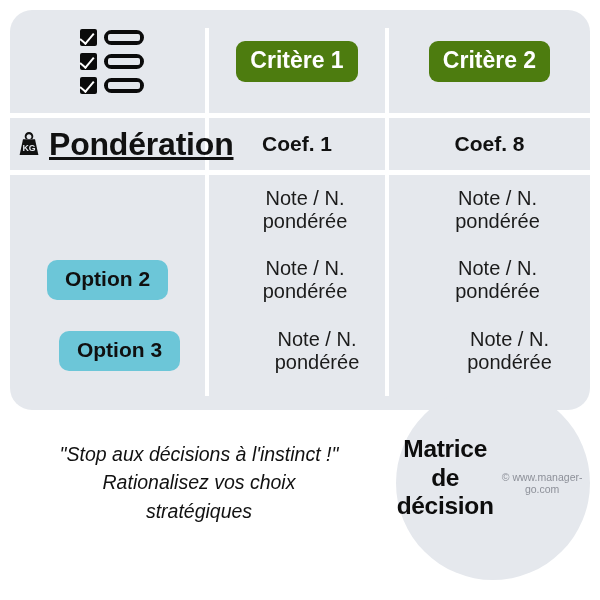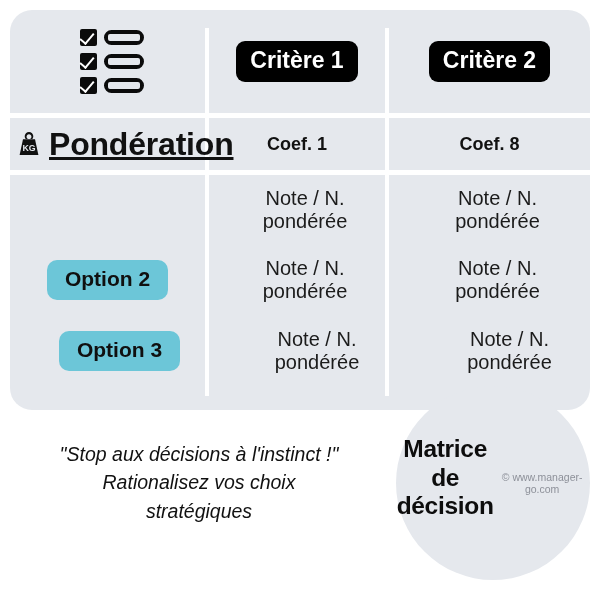--- a/index.html
+++ b/index.html
@@ -112,21 +112,21 @@
     content: "";
     display: block;
     width: 100%;
     height: 100%;
     background: #e5e8ed;
     border-radius: 2px;
   }
 
   
   .criteria-badge {
-    background: #000000;
+    background: #4d7c0f;
     color: #ffffff;
     font-size: 23px;
     font-weight: bold;
     border-radius: 9px;
     padding: 7px 14px 9px 14px;
     line-height: 1.05;
     white-space: nowrap;
   }
 
   
@@ -140,21 +140,21 @@
     display: block;
   }
   #ponderation-label {
     font-size: 32px;
     font-weight: bold;
     color: #111111;
     letter-spacing: -0.2px;
     text-decoration: underline;
   }
   .coef-label {
-    font-size: 18px;
+    font-size: 21px;
     font-weight: bold;
     color: #111111;
   }
 
   
   .option-badge {
     background: #6cc6d8;
     color: #101010;
     font-size: 21px;
     font-weight: bold;

